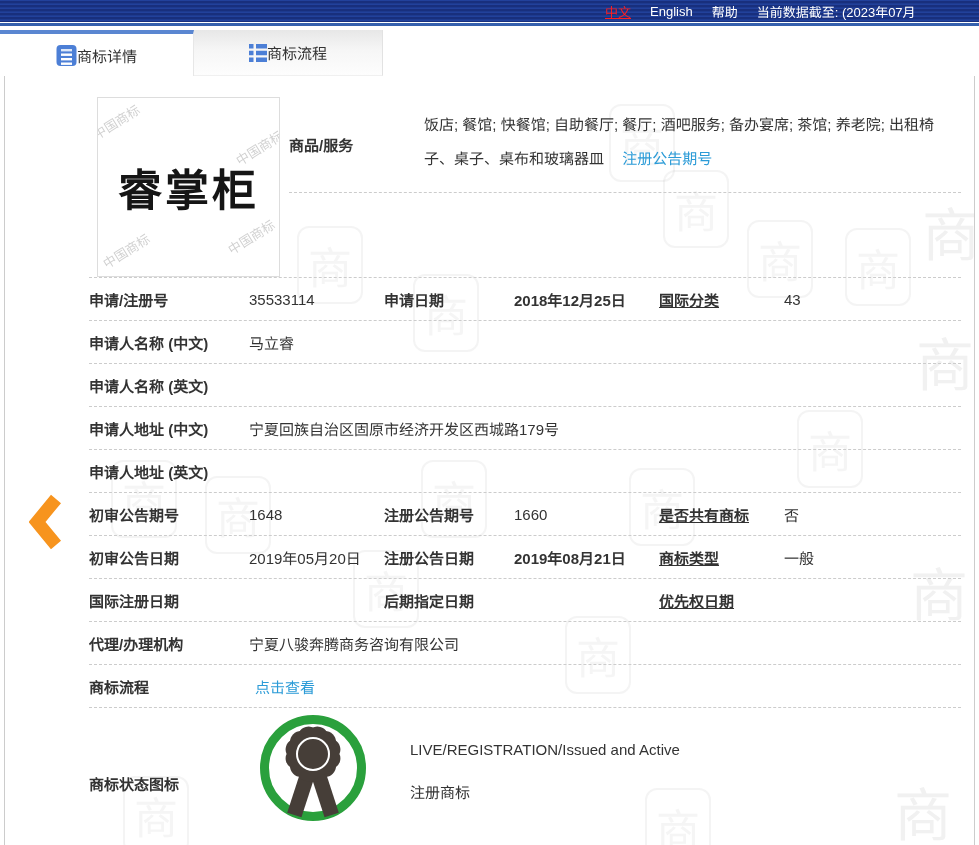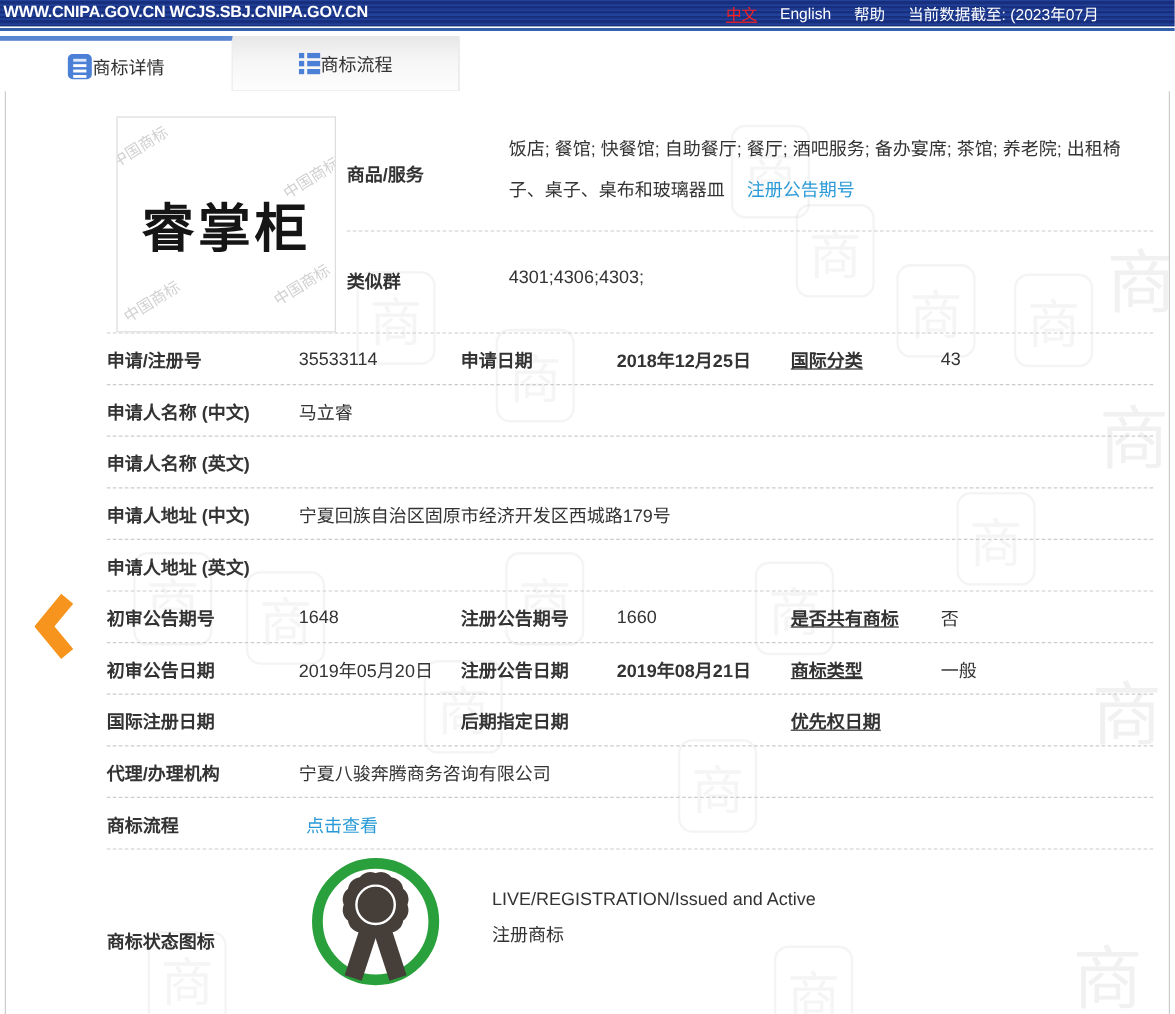--- a/index.html
+++ b/index.html
@@ -76,27 +76,26 @@
   .rosette { position:absolute; left:50%; top:30px; width:0; height:0; }
   .rosette .sq { position:absolute; left:-23px; top:-23px; width:46px; height:46px;
     background:#463e38; border-radius:11px; }
   .rosette .sq.r1 { transform:rotate(30deg); } .rosette .sq.r2 { transform:rotate(60deg); }
   .rosette .ring { position:absolute; left:-17px; top:-17px; width:34px; height:34px;
     border:2.5px solid #fff; border-radius:50%; }
   .ribbon { position:absolute; width:15px; height:40px; background:#463e38; top:52px; }
   .ribbon.l { left:24px; transform:rotate(18deg); }
   .ribbon.r { left:49px; transform:rotate(-18deg); }
   .status-texts { margin-left:44px; margin-top:26px; font-size:15px; }
-  .status-texts .l2 { margin-top:9px; }
+  .status-texts .l2 { margin-top:23px; }
 </style>
 </head>
 <body>
 
 <header class="topbar">
-  <div class="site">WWW.CNIPA.GOV.CN WCJS.SBJ.CNIPA.GOV.CN</div>
   <nav class="top-links">
     <a class="zh">中文</a>
     <a>English</a>
     <a>帮助</a>
     <span>当前数据截至: (2023年07月</span>
   </nav>
 </header>
 <div class="accent"></div>
 
 <div class="tabbar">
@@ -164,24 +163,20 @@
         <span class="tm-wm d">中国商标</span>
       </div>
       <div class="top-fields">
         <div class="goods-row">
           <div class="flabel">商品/服务</div>
           <div class="goods-value">
             <span>饭店; 餐馆; 快餐馆; 自助餐厅; 餐厅; 酒吧服务; 备办宴席; 茶馆; 养老院; 出租椅子、桌子、桌布和玻璃器皿</span>
             <a class="link">注册公告期号</a>
           </div>
         </div>
-        <div class="sim-row">
-          <div class="flabel">类似群</div>
-          <div class="fvalue">4301;4306;4303;</div>
-        </div>
       </div>
     </div>
 
     <div class="row">
       <div class="c-l1">申请/注册号</div>
       <div class="c-v1">35533114</div>
       <div class="c-l2">申请日期</div>
       <div class="c-v2">2018年12月25日</div>
       <div class="c-l3">国际分类</div>
       <div class="c-v3">43</div>

